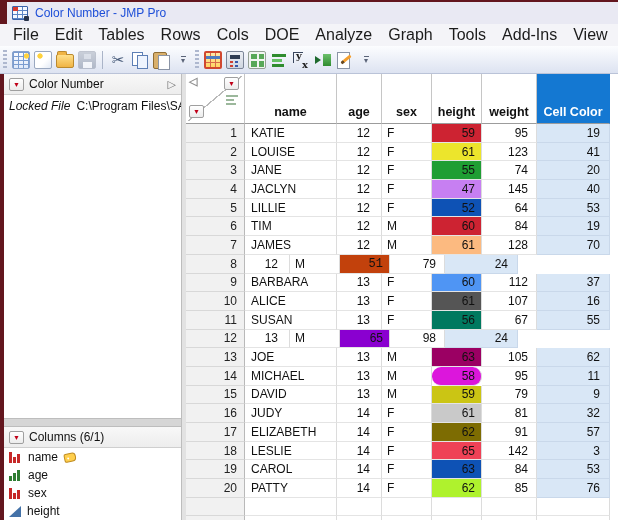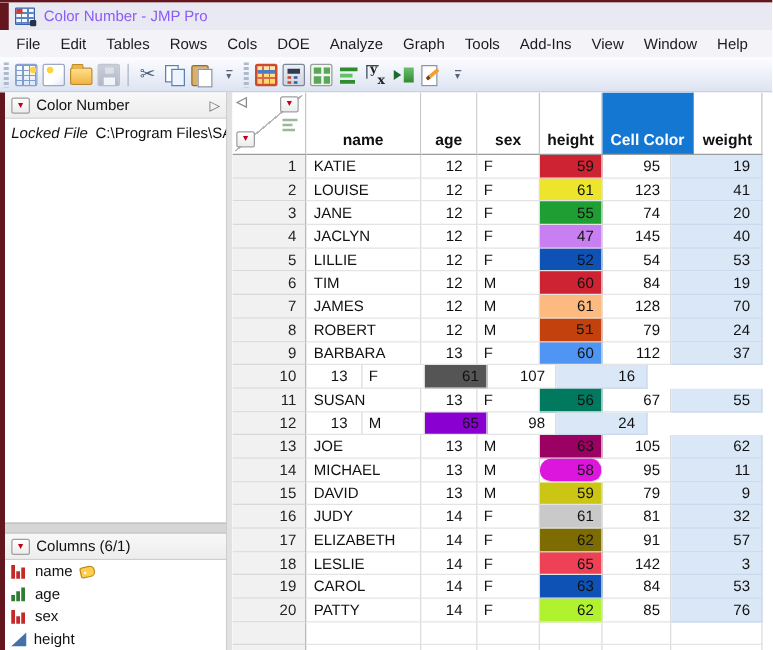--- a/index.html
+++ b/index.html
@@ -10,25 +10,25 @@
   
   .titlebar{height:22px;background:#e9e9f3;display:flex;align-items:center}
   .titlebar-border{width:7px;height:22px;background:#63161e;flex:none}
   .app-icon{width:16px;height:14px;margin:0 7px 0 5px;flex:none;border:1px solid #3a62a8;border-radius:1px;position:relative;
     background:
       linear-gradient(#d8392d,#d8392d) 0 0/5px 4px no-repeat,
       repeating-linear-gradient(to right,rgba(0,0,0,0) 0 4px,#5b84c4 4px 5px),
       repeating-linear-gradient(to bottom,rgba(0,0,0,0) 0 3px,#5b84c4 3px 4px),
       #f4f8ff}
   .app-icon::after{content:"";position:absolute;right:-2px;bottom:-2px;width:5px;height:5px;background:#273248;border-radius:1px}
-  .window-title{color:#8b5cf6;font-size:12px;white-space:nowrap}
+  .window-title{color:#1d4ed8;font-size:12px;white-space:nowrap}
 
   
   .menubar{height:22px;background:#f4f4f8;display:flex;align-items:center;padding-left:5px}
-  .menu-item{padding:3px 8px;color:#1b1b1b;font-size:12px;cursor:default;white-space:nowrap}
+  .menu-item{padding:3px 8px;color:#1b1b1b;font-size:16px;cursor:default;white-space:nowrap}
 
   
   .toolbar{height:28px;background:linear-gradient(#fcfdff,#dde3f1);border-bottom:1px solid #bac3d8;
     display:flex;align-items:center;padding-left:1px}
   .tb-grip{width:4px;height:20px;margin:0 3px 0 2px;flex:none;
     background:repeating-linear-gradient(to bottom,#aeb8cf 0 2px,rgba(0,0,0,0) 2px 4px)}
   .tb-sep{width:1px;height:18px;background:#aab4c8;margin:0 4px;flex:none}
   .tb-chevron{width:12px;height:20px;margin:0 4px;display:flex;flex-direction:column;align-items:center;justify-content:center;color:#5a6478;flex:none}
   .tb-chevron::before{content:"";width:5px;height:1px;background:#5a6478;margin-bottom:1px}
   .tb-chevron::after{content:"▾";font-size:8px;line-height:5px}
@@ -301,22 +301,22 @@
             </span>
           <span class="header-bars-icon"></span>
           <span class="rtbtn corner-rows-btn">
               <span class="rt">▼</span>
             </span>
         </div>
         <div class="gh w-name">name</div>
         <div class="gh w-age">age</div>
         <div class="gh w-sex">sex</div>
         <div class="gh w-height">height</div>
+        <div class="gh w-weight">weight</div>
         <div class="gh w-cellcolor selhead">Cell Color</div>
-        <div class="gh w-weight">weight</div>
       </div>
 
         <div class="tr">
           <div class="td rownum w-rownum">1</div>
           <div class="td name w-name">KATIE</div>
           <div class="td age w-age">12</div>
           <div class="td sex w-sex">F</div>
           <div class="td height w-height" style="background: rgb(205, 35, 50);">59</div>
           <div class="td weight w-weight">95</div>
           <div class="td cellcolor w-cellcolor selcol">19</div>
@@ -351,21 +351,21 @@
           <div class="td weight w-weight">145</div>
           <div class="td cellcolor w-cellcolor selcol">40</div>
         </div>
 
         <div class="tr">
           <div class="td rownum w-rownum">5</div>
           <div class="td name w-name">LILLIE</div>
           <div class="td age w-age">12</div>
           <div class="td sex w-sex">F</div>
           <div class="td height w-height" style="background: rgb(14, 82, 181);">52</div>
-          <div class="td weight w-weight">54</div>
+          <div class="td weight w-weight">64</div>
           <div class="td cellcolor w-cellcolor selcol">53</div>
         </div>
 
         <div class="tr">
           <div class="td rownum w-rownum">6</div>
           <div class="td name w-name">TIM</div>
           <div class="td age w-age">12</div>
           <div class="td sex w-sex">M</div>
           <div class="td height w-height" style="background: rgb(205, 35, 50);">60</div>
           <div class="td weight w-weight">84</div>
@@ -377,40 +377,40 @@
           <div class="td name w-name">JAMES</div>
           <div class="td age w-age">12</div>
           <div class="td sex w-sex">M</div>
           <div class="td height w-height" style="background: rgb(252, 186, 128);">61</div>
           <div class="td weight w-weight">128</div>
           <div class="td cellcolor w-cellcolor selcol">70</div>
         </div>
 
         <div class="tr">
           <div class="td rownum w-rownum">8</div>
-          <div class="td name w-name">ROBERT</div>
           <div class="td age w-age">12</div>
           <div class="td sex w-sex">M</div>
           <div class="td height w-height" style="background: #c2410c; font-family: Liberation Mono, monospace;">51</div>
           <div class="td weight w-weight">79</div>
           <div class="td cellcolor w-cellcolor selcol">24</div>
         </div>
 
         <div class="tr">
           <div class="td rownum w-rownum">9</div>
           <div class="td name w-name">BARBARA</div>
           <div class="td age w-age">13</div>
           <div class="td sex w-sex">F</div>
           <div class="td height w-height" style="background: rgb(79, 149, 244);">60</div>
           <div class="td weight w-weight">112</div>
           <div class="td cellcolor w-cellcolor selcol">37</div>
         </div>
 
         <div class="tr">
           <div class="td rownum w-rownum">10</div>
+          <div class="td name w-name">ALICE</div>
           <div class="td age w-age">13</div>
           <div class="td sex w-sex">F</div>
           <div class="td height w-height" style="background: rgb(85, 85, 85);">61</div>
           <div class="td weight w-weight">107</div>
           <div class="td cellcolor w-cellcolor selcol">16</div>
         </div>
 
         <div class="tr">
           <div class="td rownum w-rownum">11</div>
           <div class="td name w-name">SUSAN</div>

